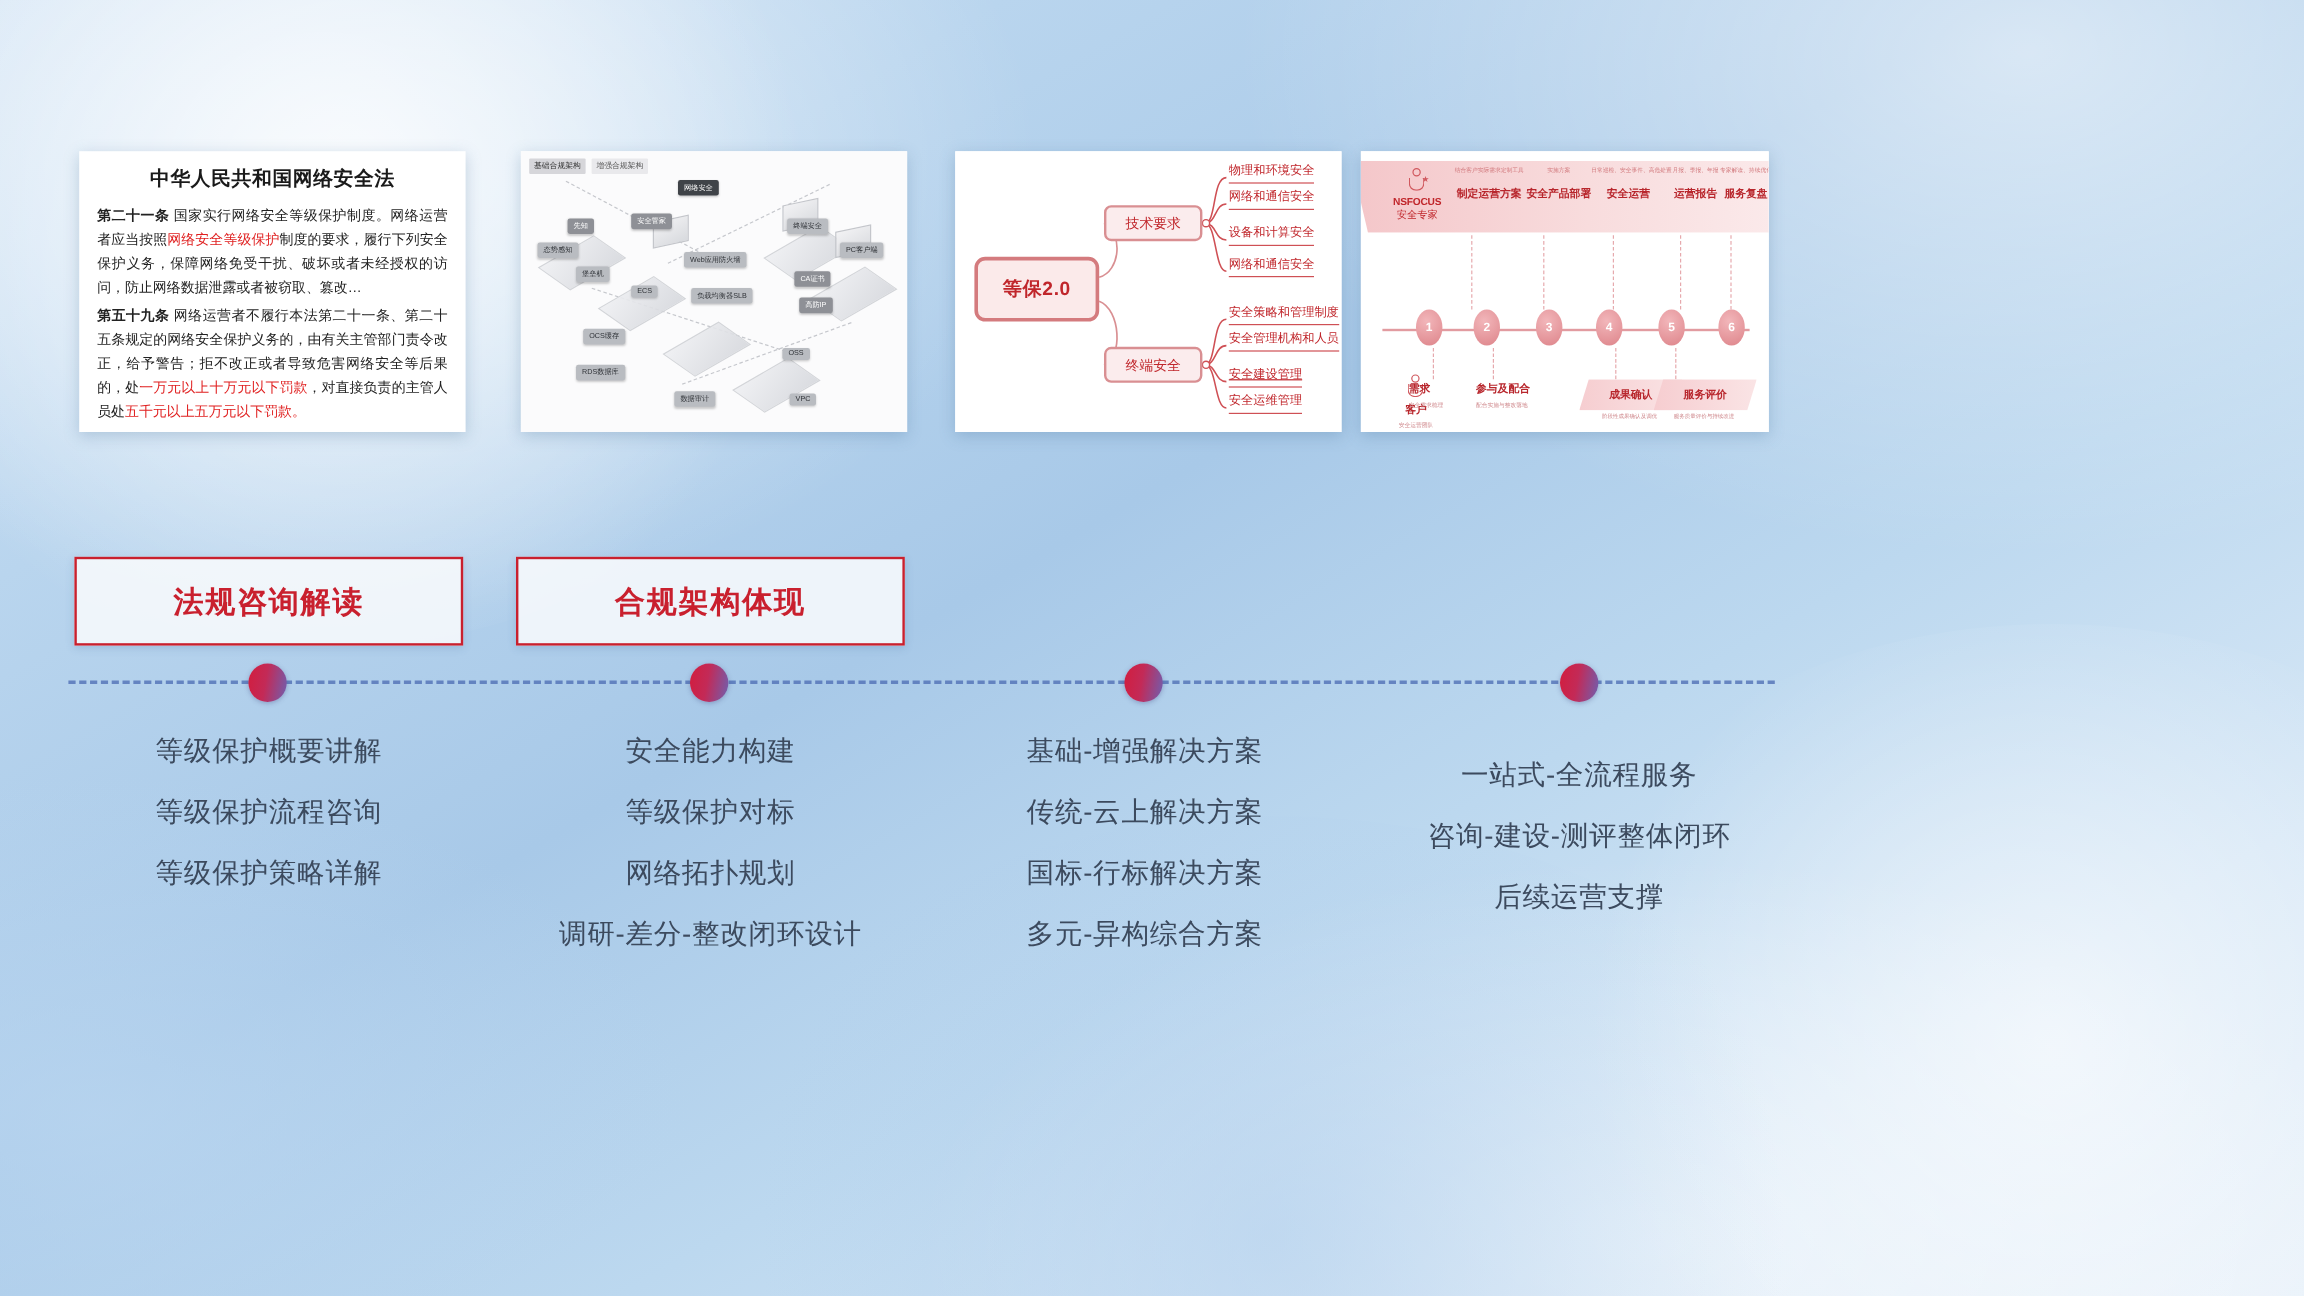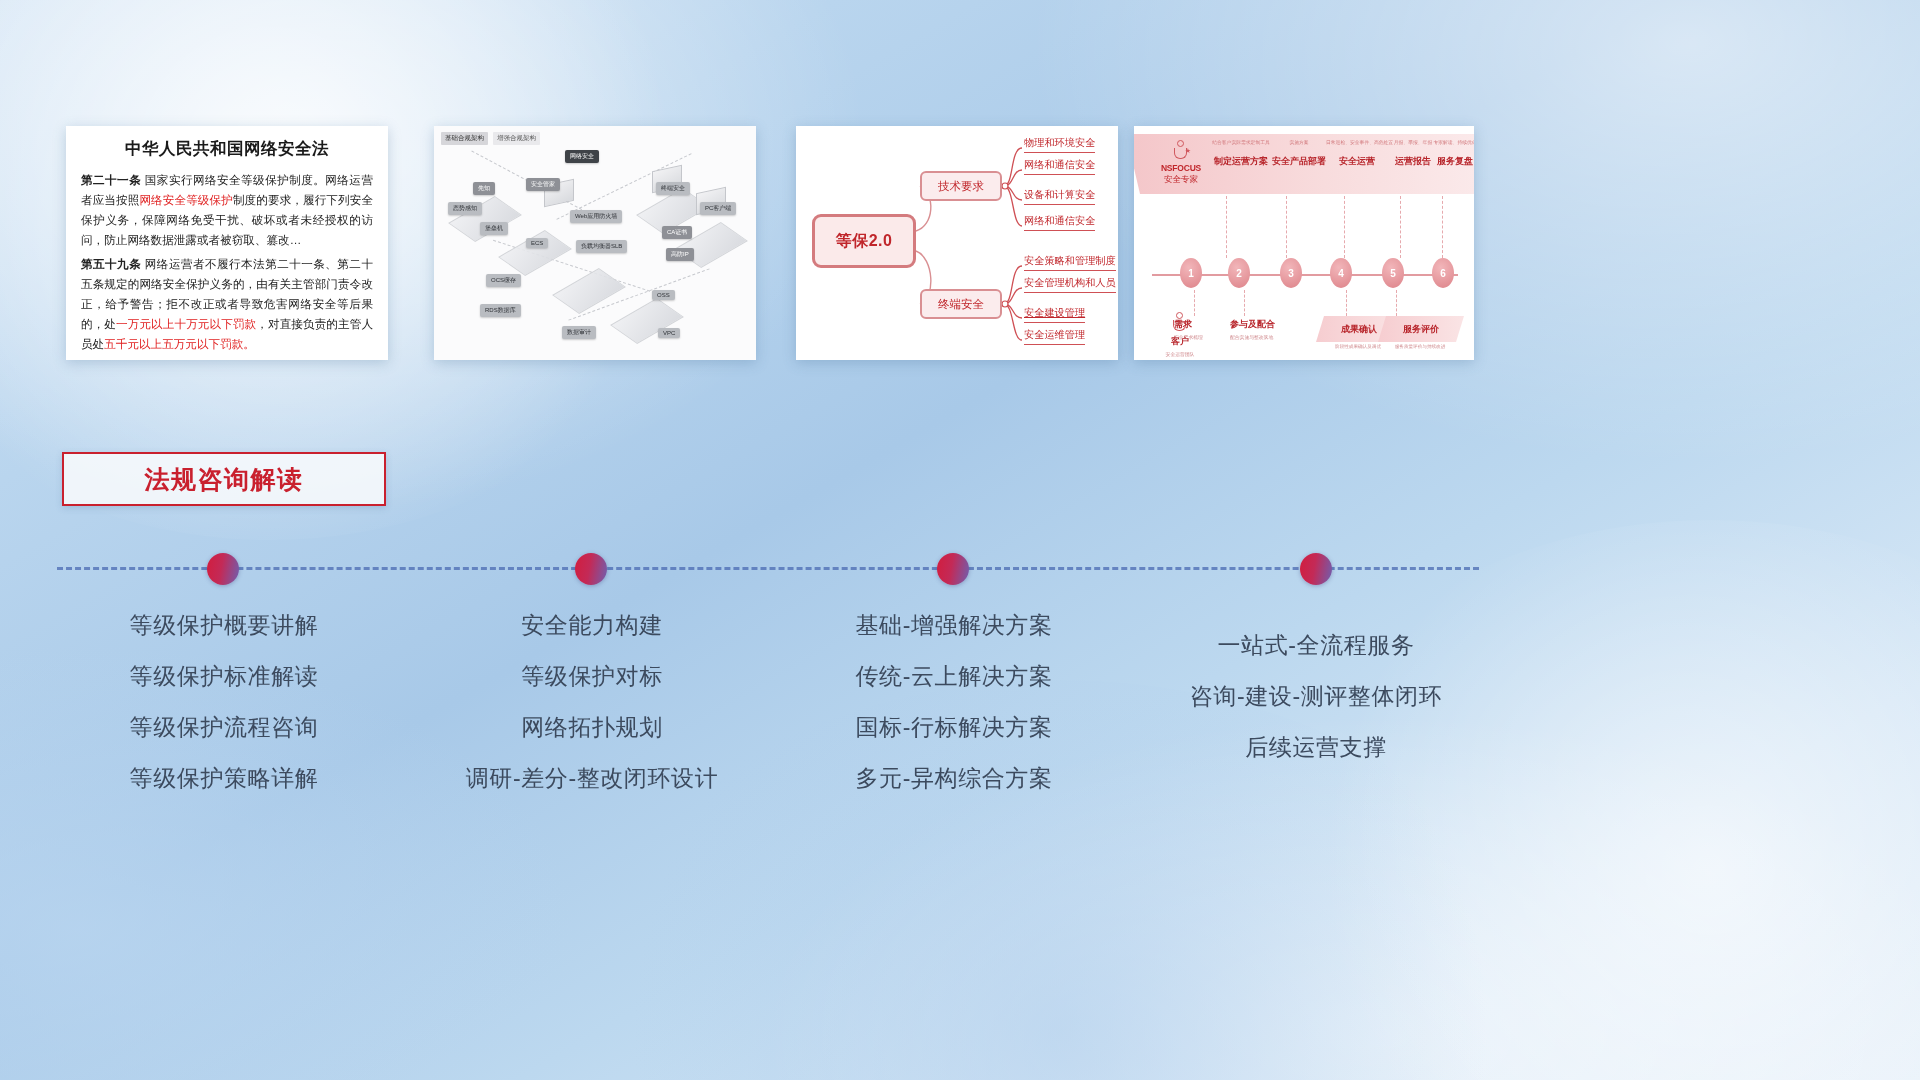--- a/index.html
+++ b/index.html
@@ -129,21 +129,21 @@
   .road .mid .sub { font-size:4.8px; color:#cf888c; margin-top:3px; white-space:nowrap;}
   .road .person { width:20px; height:22px; margin:0 auto 1px; position:relative; }
   .road .person i { position:absolute; display:block; background:none; }
   .road .person .h { left:6px; top:0; width:7px; height:7px; border:1.3px solid #d0585e; border-radius:50%; }
   .road .person .b { left:3px; top:8px; width:13px; height:11px; border:1.3px solid #d0585e; border-top:none; border-radius:0 0 6px 6px; }
   .road .person .s { right:0; top:7px; font-size:7px; color:#d0585e; line-height:1; }
 
   
   .titles { position:absolute; left:0; top:448px; width:1920px; height:70px; }
   .title-box {
-    position:absolute; top:4px; height:54px; background:rgba(247,249,252,0.88);
+    position:absolute; top:16px; height:74px; background:rgba(247,249,252,0.88);
     border:2px solid #c9202e; display:flex; align-items:center; justify-content:center;
     box-shadow:0 2px 7px rgba(60,100,150,0.20);
   }
   .title-box span { color:#c9202e; font-size:25px; font-weight:bold; letter-spacing:1.5px; }
   .tb-1 { left:62px;   width:324px; }
   .tb-2 { left:430px;  width:324px; }
   .tb-3 { left:792px;  width:324px; }
   .tb-4 { left:1154px; width:324px; }
 
   
@@ -335,34 +335,36 @@
         <div class="tag" style="left:244px;top:190px;">服务评价</div>
         <div class="tagsub" style="left:238px;top:218px;">服务质量评价与持续改进</div>
       </div>
     </div>
   </div>
 
   <div class="titles">
     <div class="title-box tb-1">
       <span>法规咨询解读</span>
     </div>
+    <div class="title-box tb-2">
+      <span>合规架构体现</span>
+    </div>
   </div>
 
   <div class="timeline">
     <div class="tl-line"></div>
     <div class="tl-dot td-1"></div>
     <div class="tl-dot td-2"></div>
     <div class="tl-dot td-3"></div>
     <div class="tl-dot td-4"></div>
   </div>
 
   <div class="lists">
     <ul class="list-col lc-1">
       <li>等级保护概要讲解</li>
-      <li>等级保护标准解读</li>
       <li>等级保护流程咨询</li>
       <li>等级保护策略详解</li>
     </ul>
     <ul class="list-col lc-2">
       <li>安全能力构建</li>
       <li>等级保护对标</li>
       <li>网络拓扑规划</li>
       <li>调研-差分-整改闭环设计</li>
     </ul>
     <ul class="list-col lc-3">

